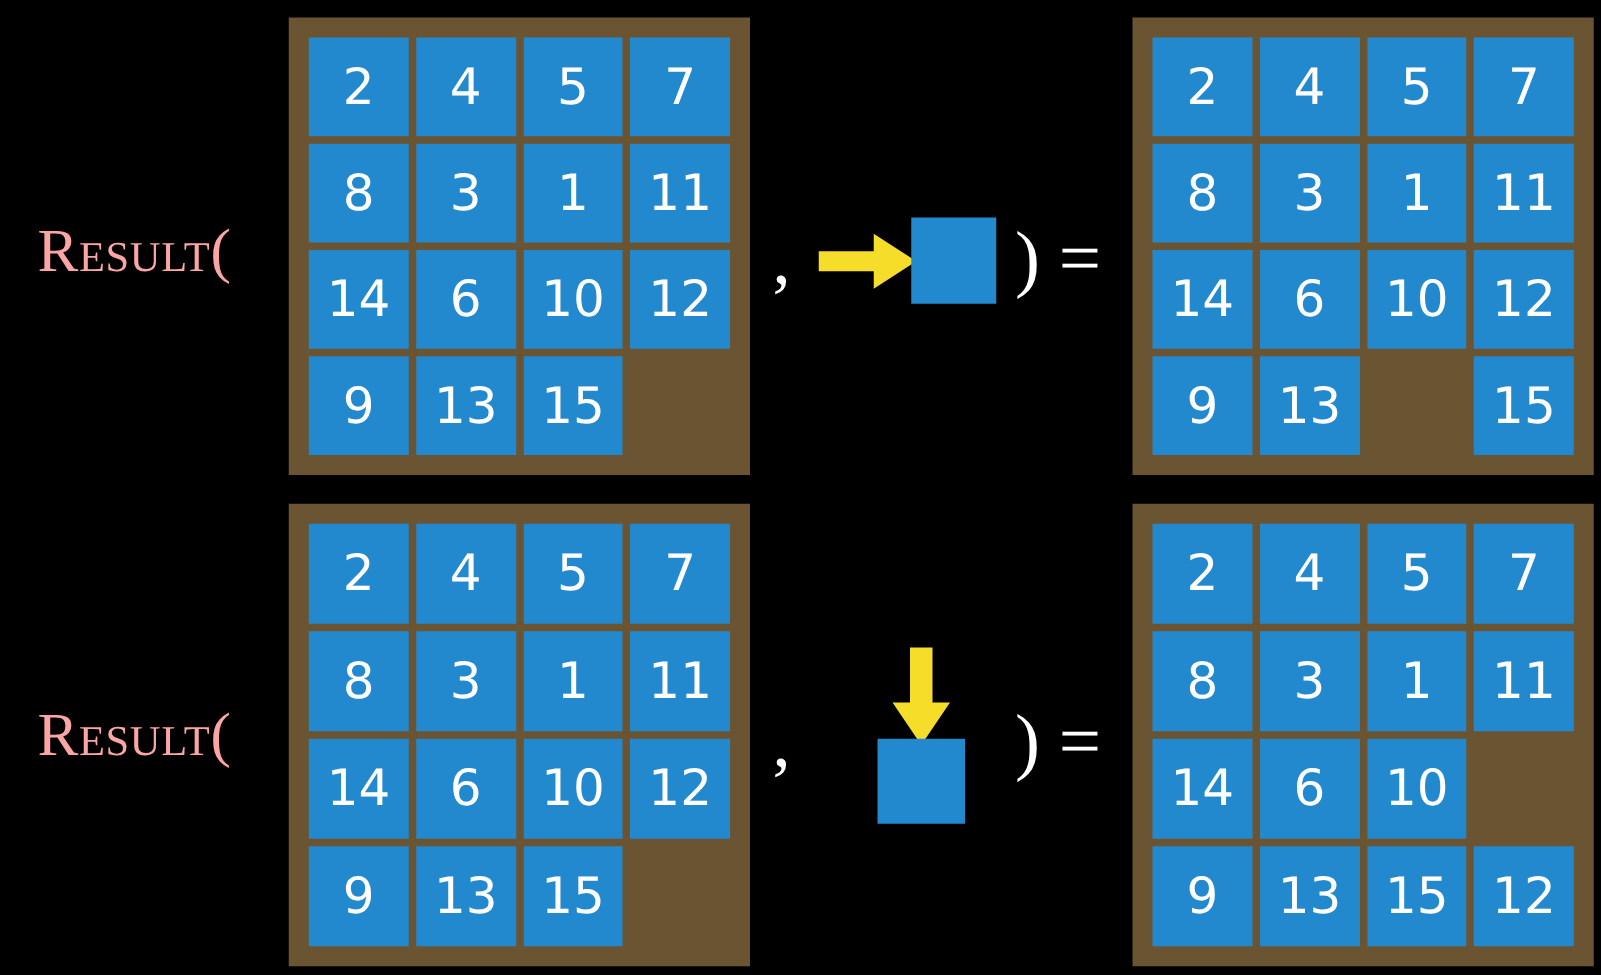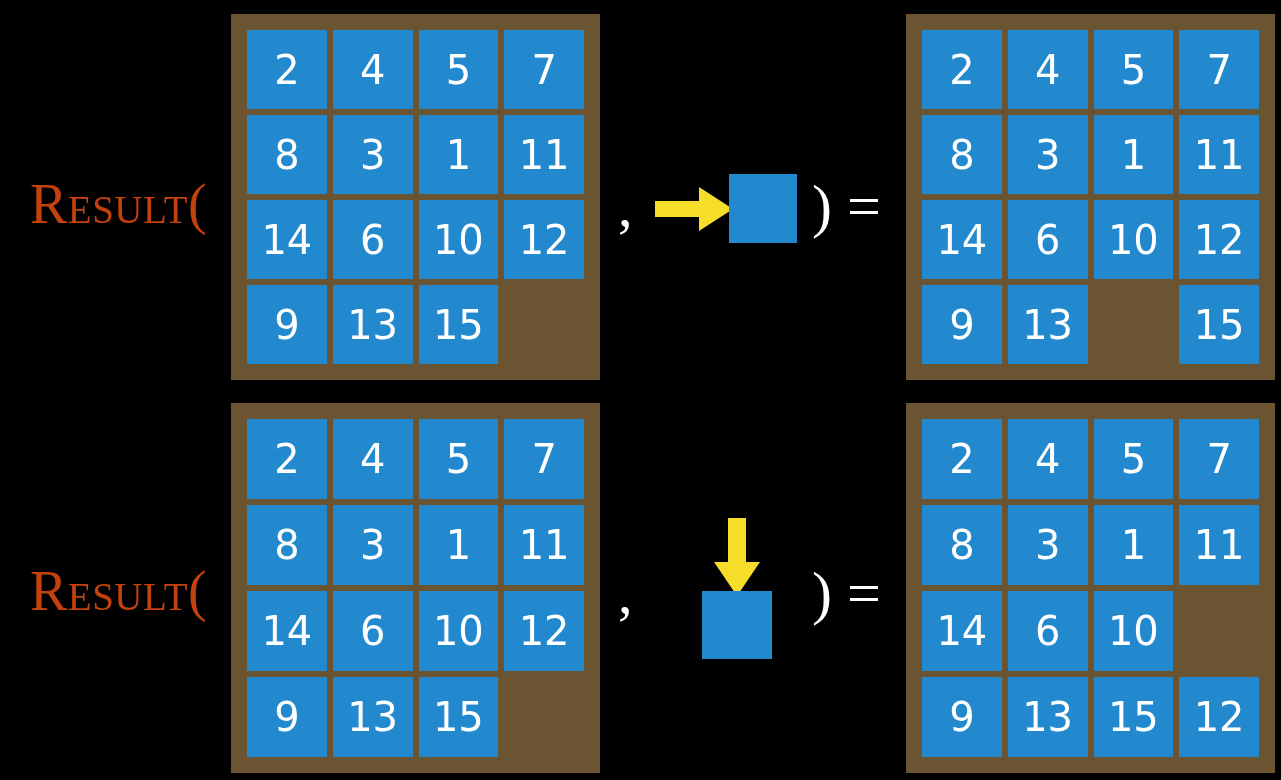--- a/index.html
+++ b/index.html
@@ -18,24 +18,24 @@
   .stage {
     position: absolute;
     left: 0; top: 0;
     width: 1281px;
     height: 780px;
   }
 
   
   .result-label {
     position: absolute;
-    color: #c2410c;
+    color: #fca5a5;
     font-family: "Liberation Serif", serif;
     font-variant: small-caps;
-    font-size: 56px;
+    font-size: 49px;
     line-height: 1;
     letter-spacing: 0.5px;
     white-space: nowrap;
     user-select: none;
   }
 
   
   .punct {
     position: absolute;
     color: #ffffff;

